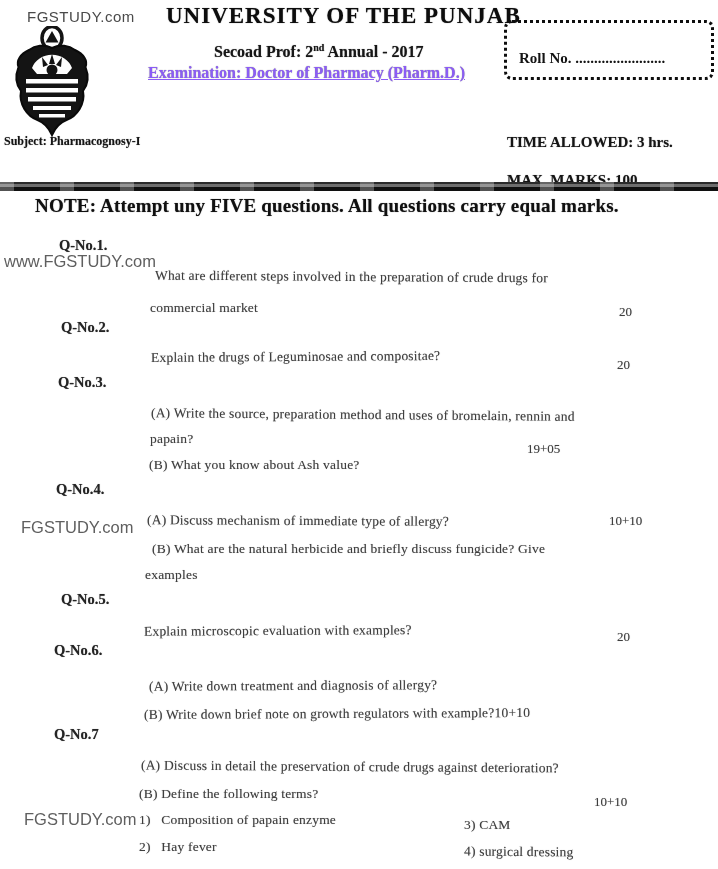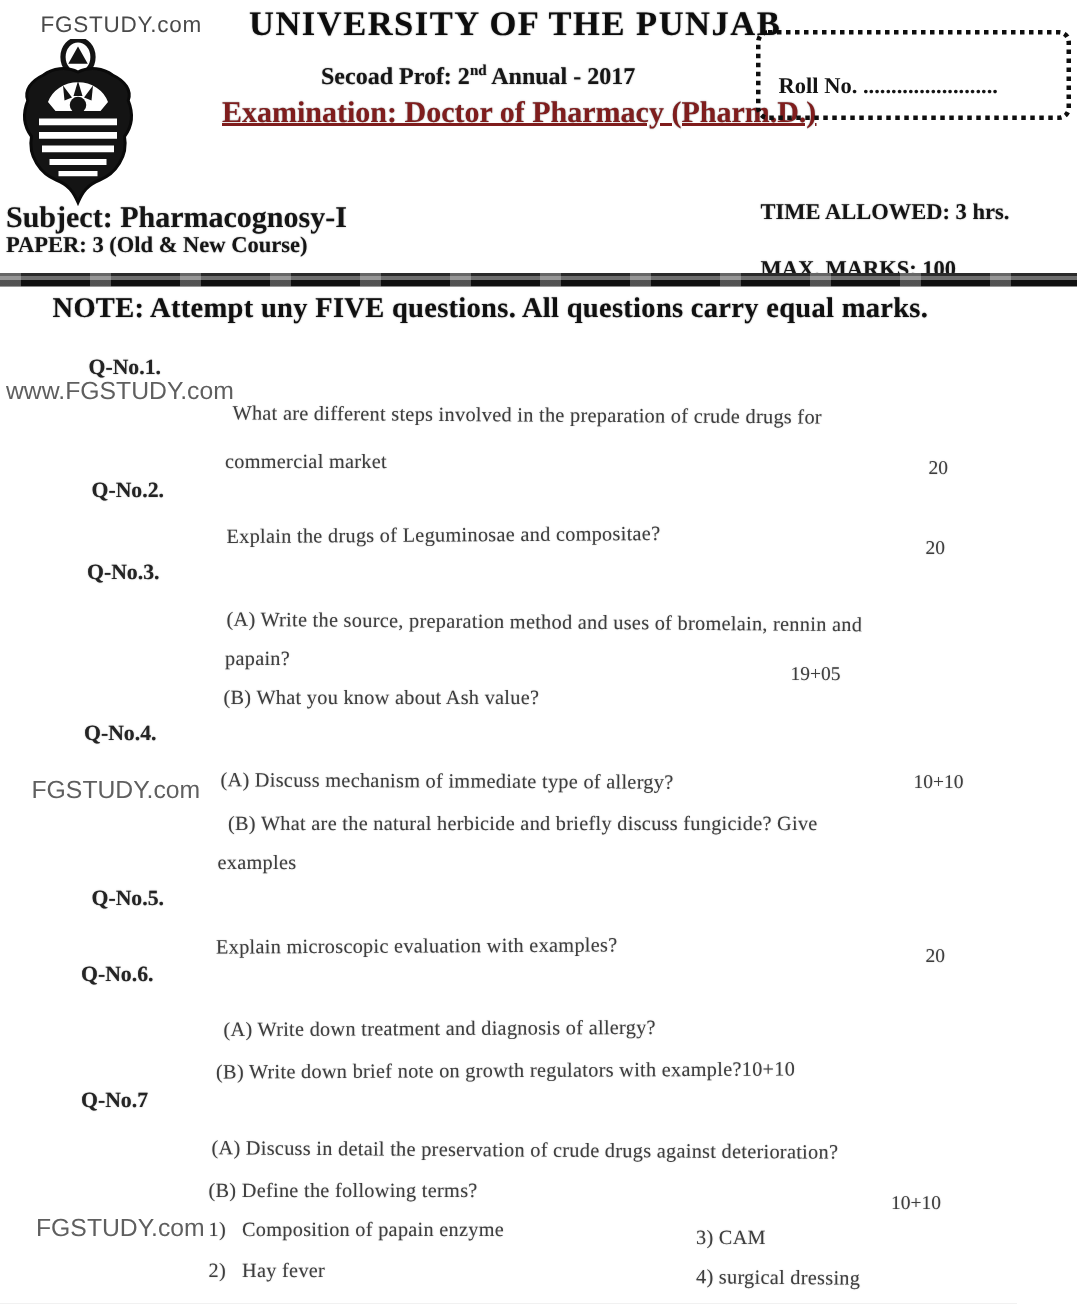--- a/index.html
+++ b/index.html
@@ -14,29 +14,29 @@
   .abs{position:absolute;white-space:nowrap;}
   .sans{font-family:"Liberation Sans", sans-serif;}
 
   
   .wm-top{left:27px;top:8px;font-size:15px;color:#4a4a4a;letter-spacing:.5px;}
   .title{left:166px;top:3px;font-size:23px;font-weight:bold;letter-spacing:1px;
          color:#0d0d0d;text-shadow:0 0 1px rgba(0,0,0,.55);}
   .session{left:214px;top:42px;font-size:16px;font-weight:bold;color:#161616;
            text-shadow:0 0 1px rgba(0,0,0,.5);}
   .session sup{font-size:10px;}
-  .exam{left:148px;top:64px;font-size:20px;font-weight:bold;color:#7f1d1d;
+  .exam{left:148px;top:64px;font-size:16px;font-weight:bold;color:#8b5cf6;
         text-decoration:underline;text-shadow:0 0 1px rgba(0,0,0,.5);}
   .roll-box{left:504px;top:20px;width:204px;height:54px;
             border:3px dotted #0e0e0e;border-radius:8px;}
   .roll-label{left:12px;top:27px;font-size:15px;font-weight:bold;color:#141414;}
   .logo{left:6px;top:26px;width:92px;height:112px;}
 
   
-  .subject{left:4px;top:134px;font-size:20px;font-weight:bold;text-align:right;}
+  .subject{left:4px;top:134px;font-size:12px;font-weight:bold;text-align:right;}
   .paper{left:4px;top:156px;font-size:15px;font-weight:bold;}
   .time{left:507px;top:134px;font-size:15px;font-weight:bold;}
   .maxmarks{left:507px;top:172px;font-size:15px;font-weight:bold;}
   .meta-txt{color:#151515;text-shadow:0 0 1px rgba(0,0,0,.45);}
 
   .divider{left:0;top:182px;width:718px;height:9px;
     background:
       repeating-linear-gradient(90deg, rgba(255,255,255,.28) 0 14px, rgba(255,255,255,0) 14px 60px),
       linear-gradient(180deg,#2b2b2b 0 2px,#6e6e6e 2px 5px,#101010 5px 9px);}
 
@@ -90,21 +90,20 @@
       <circle cx="46" cy="44" r="5.5" fill="#141414"></circle>
       <rect x="20" y="53" width="52" height="4.5" fill="#ffffff"></rect>
       <rect x="20" y="62" width="52" height="4.5" fill="#ffffff"></rect>
       <rect x="22" y="71" width="48" height="4.5" fill="#ffffff"></rect>
       <rect x="27" y="80" width="38" height="4" fill="#ffffff"></rect>
       <rect x="33" y="88" width="26" height="3.5" fill="#ffffff"></rect>
     </svg>
   </div>
 
   <div class="abs subject meta-txt">Subject: Pharmacognosy-I</div>
-  <div class="abs paper meta-txt">PAPER: 3 (Old &amp; New Course)</div>
   <div class="abs time meta-txt">TIME ALLOWED: 3 hrs.</div>
   <div class="abs maxmarks meta-txt">MAX. MARKS: 100</div>
 
   <div class="abs divider"></div>
 
   <div class="abs note">NOTE: Attempt uny FIVE questions. All questions carry equal marks.</div>
 
   <div class="abs qlabel" style="left:59px;top:237px;">Q-No.1.</div>
   <div class="abs wm" style="left:4px;top:252px;">www.FGSTUDY.com</div>
   <div class="abs qtext" style="left:155px;top:269px;transform:rotate(.4deg);">What are different steps involved in the preparation of crude drugs for</div>

